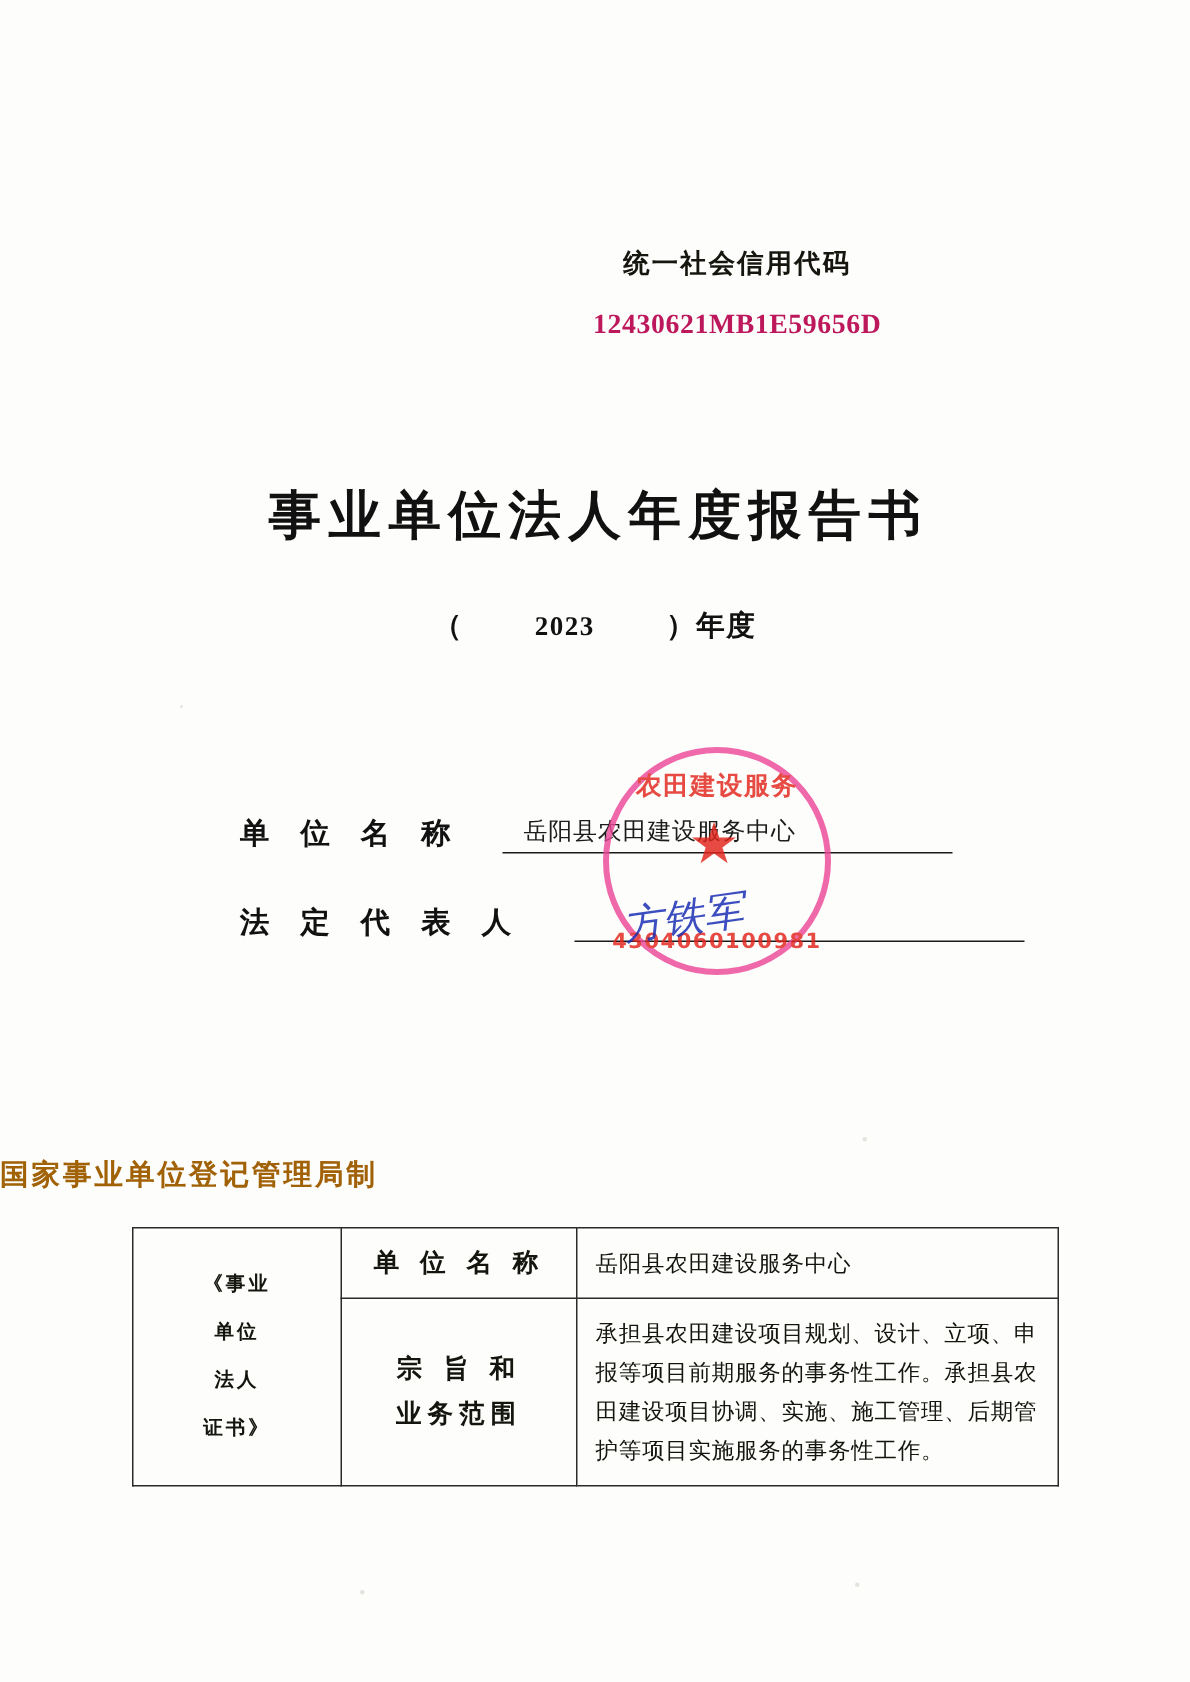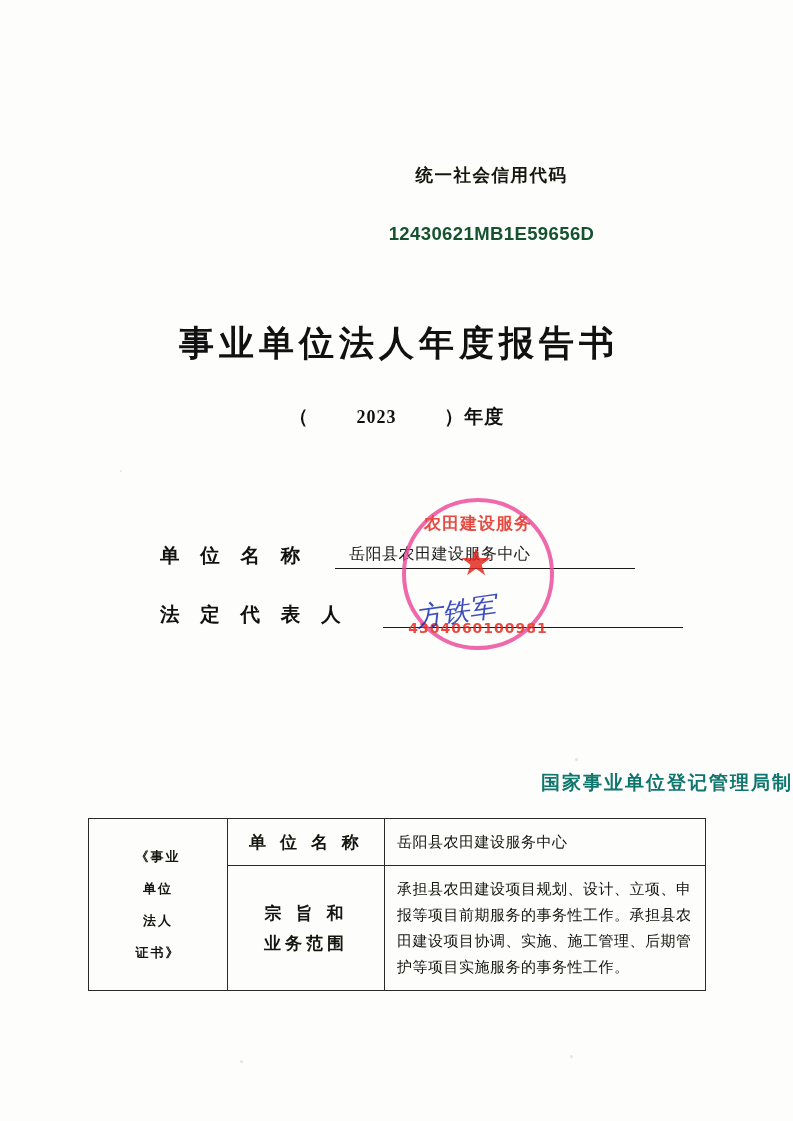--- a/index.html
+++ b/index.html
@@ -34,26 +34,26 @@
     box-sizing: border-box;
   }
   .credit-label {
     font-family: "DejaVu Serif", "Liberation Serif", serif;
     font-size: 17.5px;
     font-weight: 700;
     letter-spacing: 1.5px;
     color: #16160f;
   }
   .credit-code {
-    margin-top: 36px;
-    font-family: Liberation Sans, sans-serif;
+    margin-top: 20px;
+    font-family: Liberation Serif, serif;
     font-size: 18.5px;
     font-weight: 700;
     letter-spacing: 0.4px;
-    color: #14532d;
+    color: #be185d;
   }
 
   
   .doc-title {
     position: absolute;
     top: 320px;
     left: 0;
     width: 793px;
     text-align: center;
     font-family: Liberation Serif, serif;
@@ -179,25 +179,25 @@
     transform: rotate(-8deg);
     opacity: 0.85;
   }
 
   
   .issuer {
     position: absolute;
     top: 770px;
     left: 0;
     width: 793px;
-    text-align: right;
+    text-align: left;
     font-size: 19px;
     font-weight: 700;
     letter-spacing: 2px;
-    color: #0f766e;
+    color: #a16207;
   }
 
   
   .cert-table {
     position: absolute;
     left: 88px;
     top: 818px;
     width: 618px;
     border-collapse: collapse;
     table-layout: fixed;

